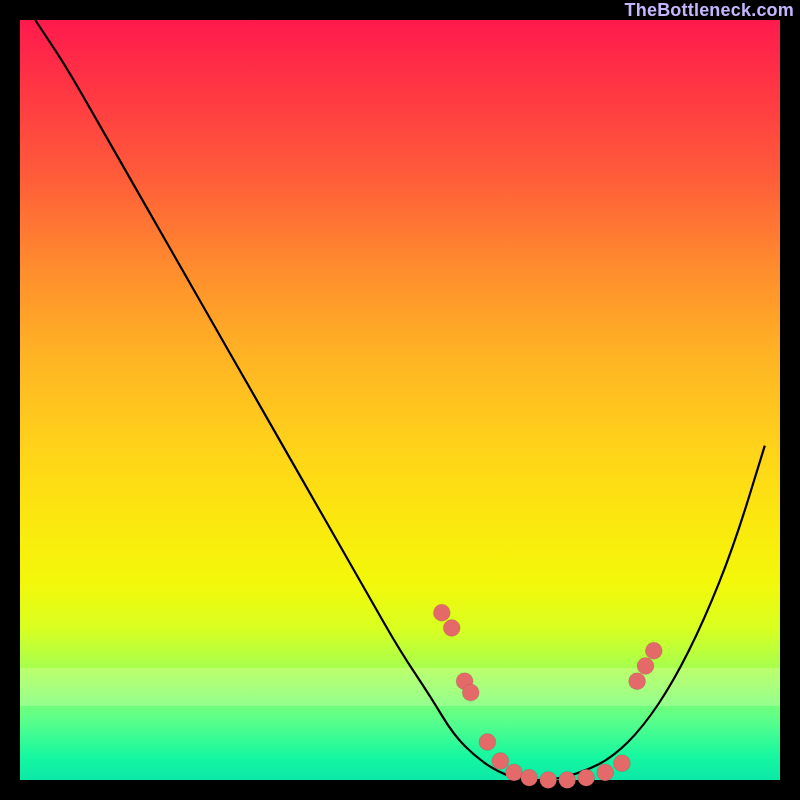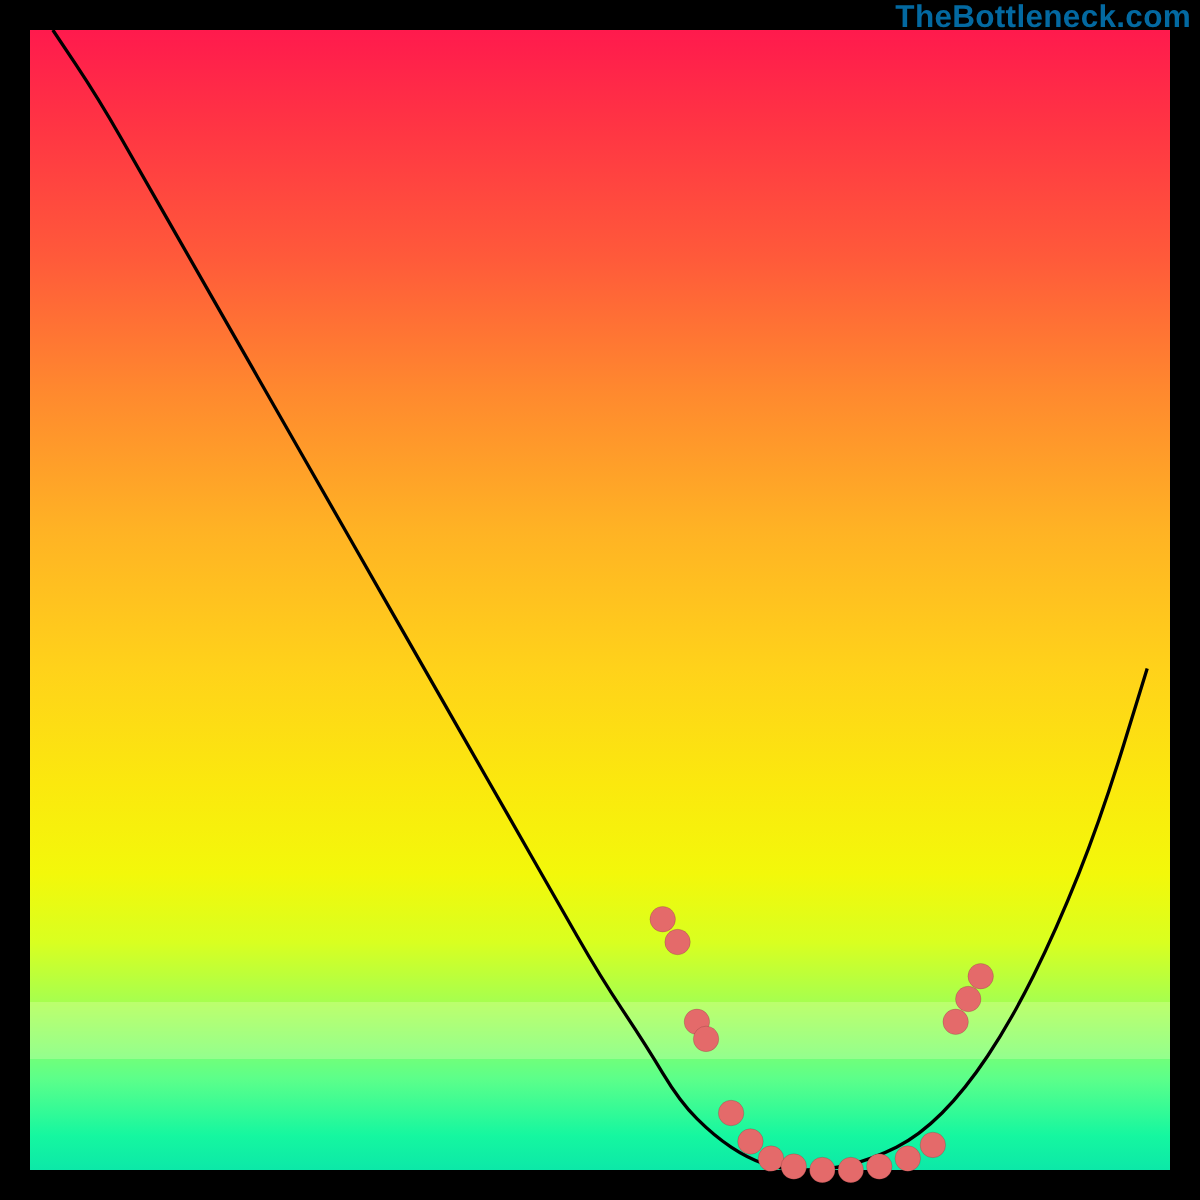--- a/index.html
+++ b/index.html
@@ -34,23 +34,23 @@
   }
   .hot-band { 
     position:absolute; left:0; right:0; bottom:74px; height:38px;
     background: rgba(255,255,200,0.25);
   }
   .watermark {
     position: absolute;
     top: 0;
     right: 6px;
     font-family: Arial, Helvetica, sans-serif;
-    font-size: 21px;
+    font-size: 18px;
     font-weight: 600;
-    color: #0369a1;
+    color: #c4b5fd;
     letter-spacing: 0.2px;
     user-select: none;
   }
   svg.curve {
     position: absolute;
     left: 0; top: 0;
     width: 760px; height: 760px;
     overflow: visible;
   }
   .curve path {

